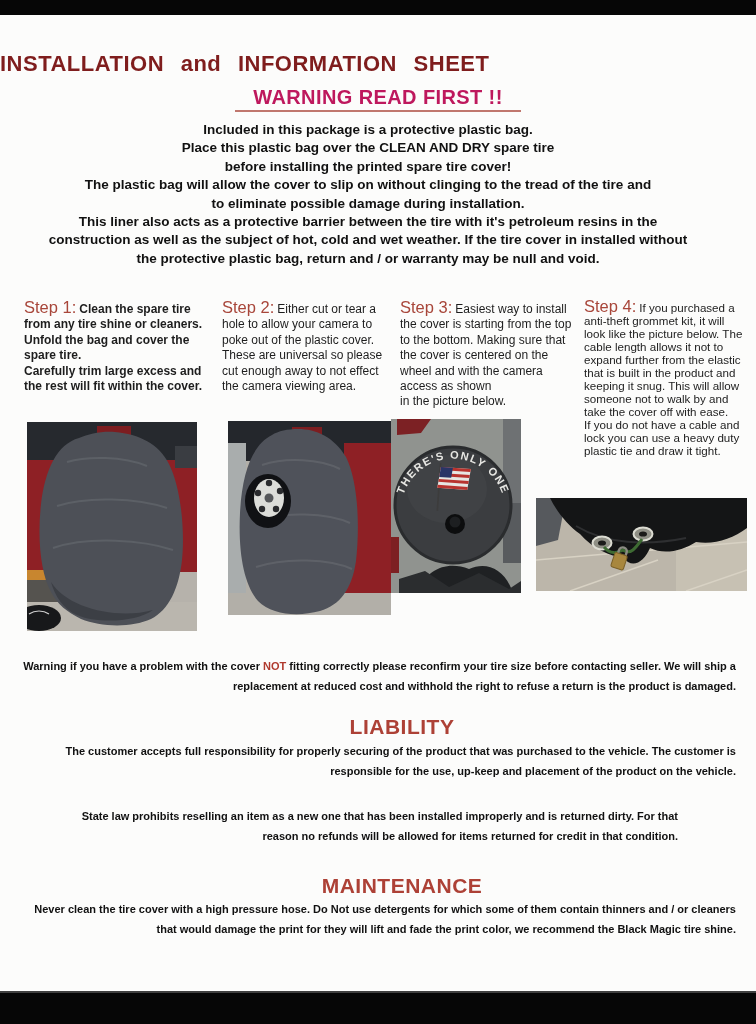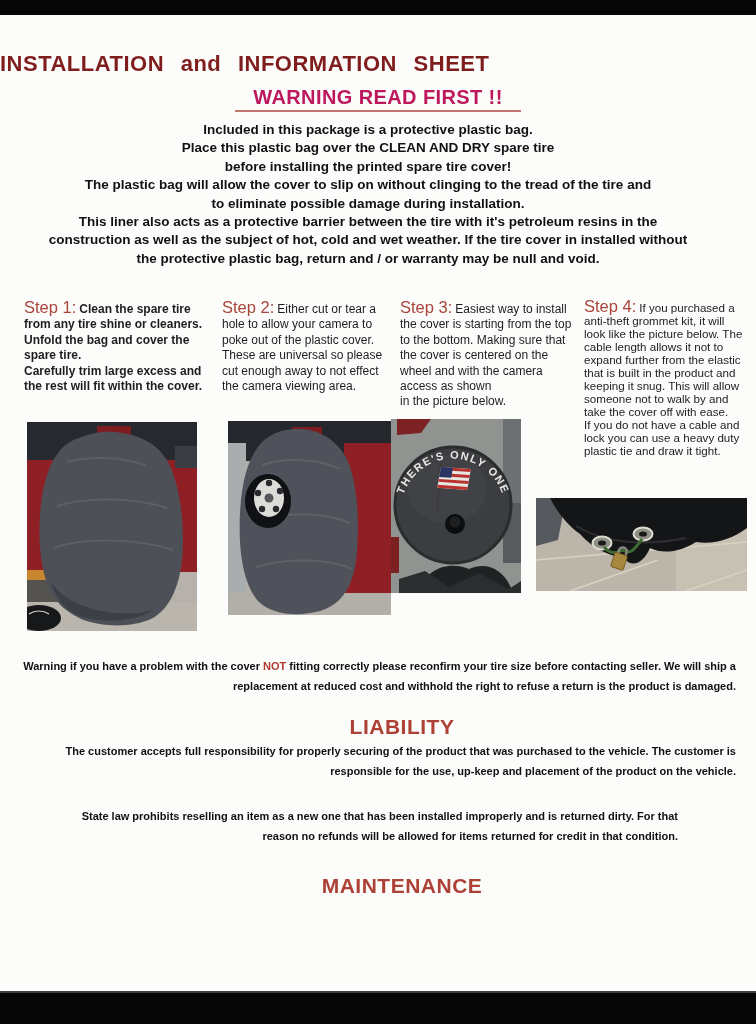--- a/index.html
+++ b/index.html
@@ -193,17 +193,18 @@
 
     <div class="note">
       <span>Warning if you have a problem with the cover </span><span class="red">NOT</span><span> fitting correctly please reconfirm your tire size before contacting seller. We will ship a replacement at reduced cost and withhold the right to refuse a return is the product is damaged.</span>
     </div>
 
     <div class="h-red h-liability">LIABILITY</div>
     <div class="para p-statelaw">State law prohibits reselling an item as a new one that has been installed improperly and is returned dirty. For that reason no refunds will be allowed for items returned for credit in that condition.</div>
     <div class="para p-liability">The customer accepts full responsibility for properly securing of the product that was purchased to the vehicle.  The customer is responsible for the use, up-keep and placement of the product on the vehicle.</div>
 
     <div class="h-red h-maintenance">MAINTENANCE</div>
+    <div class="para p-maintenance">Never clean the tire cover with a high pressure hose.  Do Not use detergents for which some of them contain thinners and / or cleaners that would damage the print for they will lift and fade the print color, we recommend the Black Magic tire shine.</div>
 
   </div>
 
   <div class="bar bottom"></div>
 </div>
 
 </body></html>

